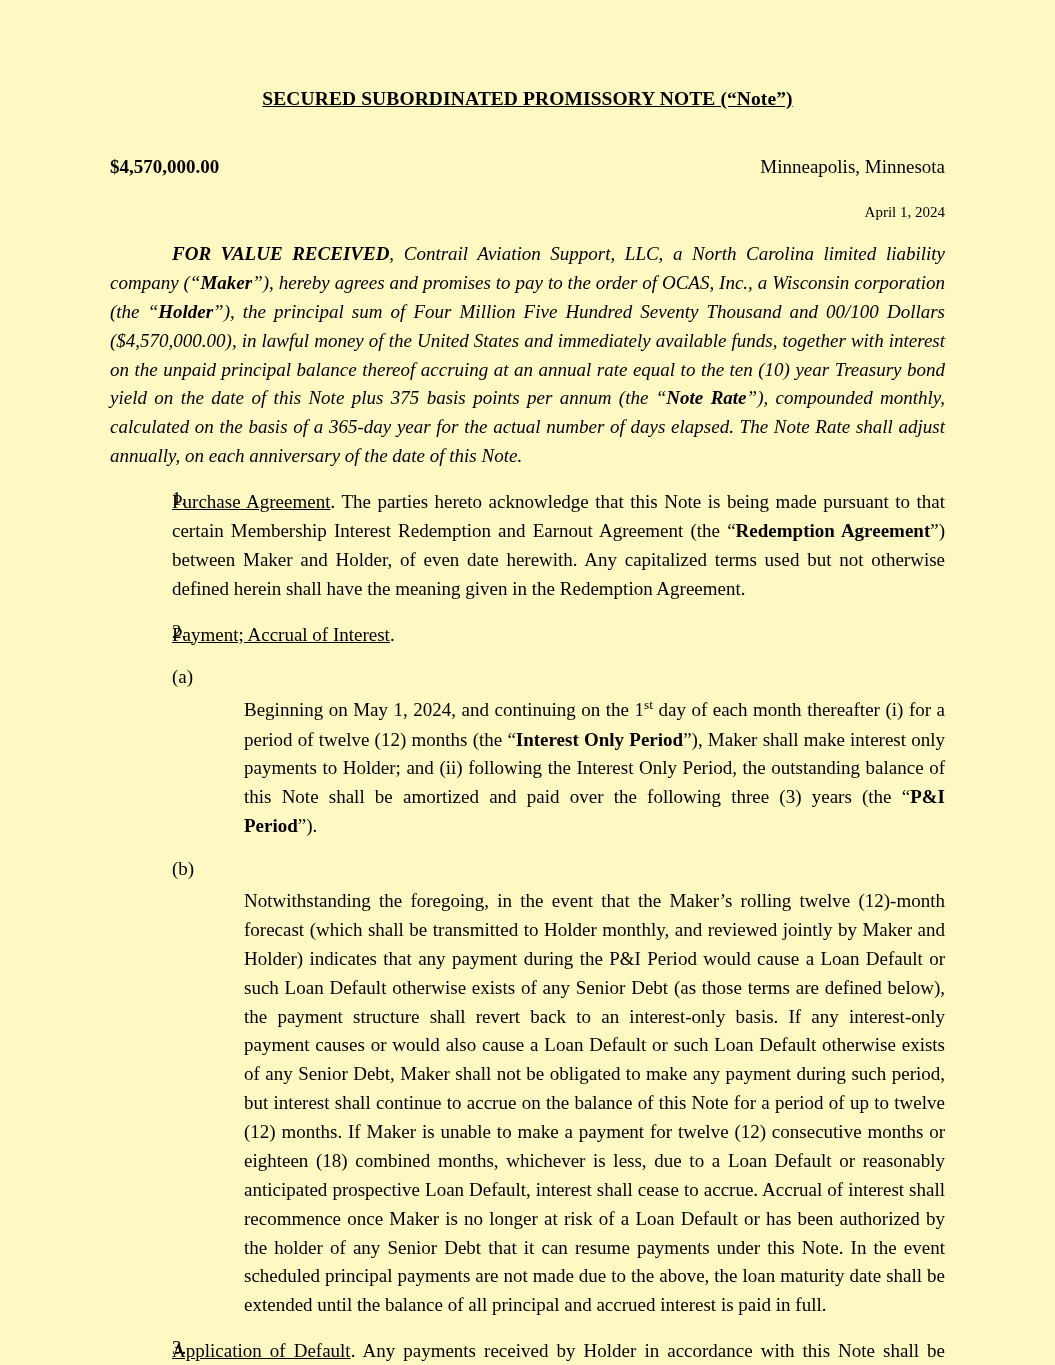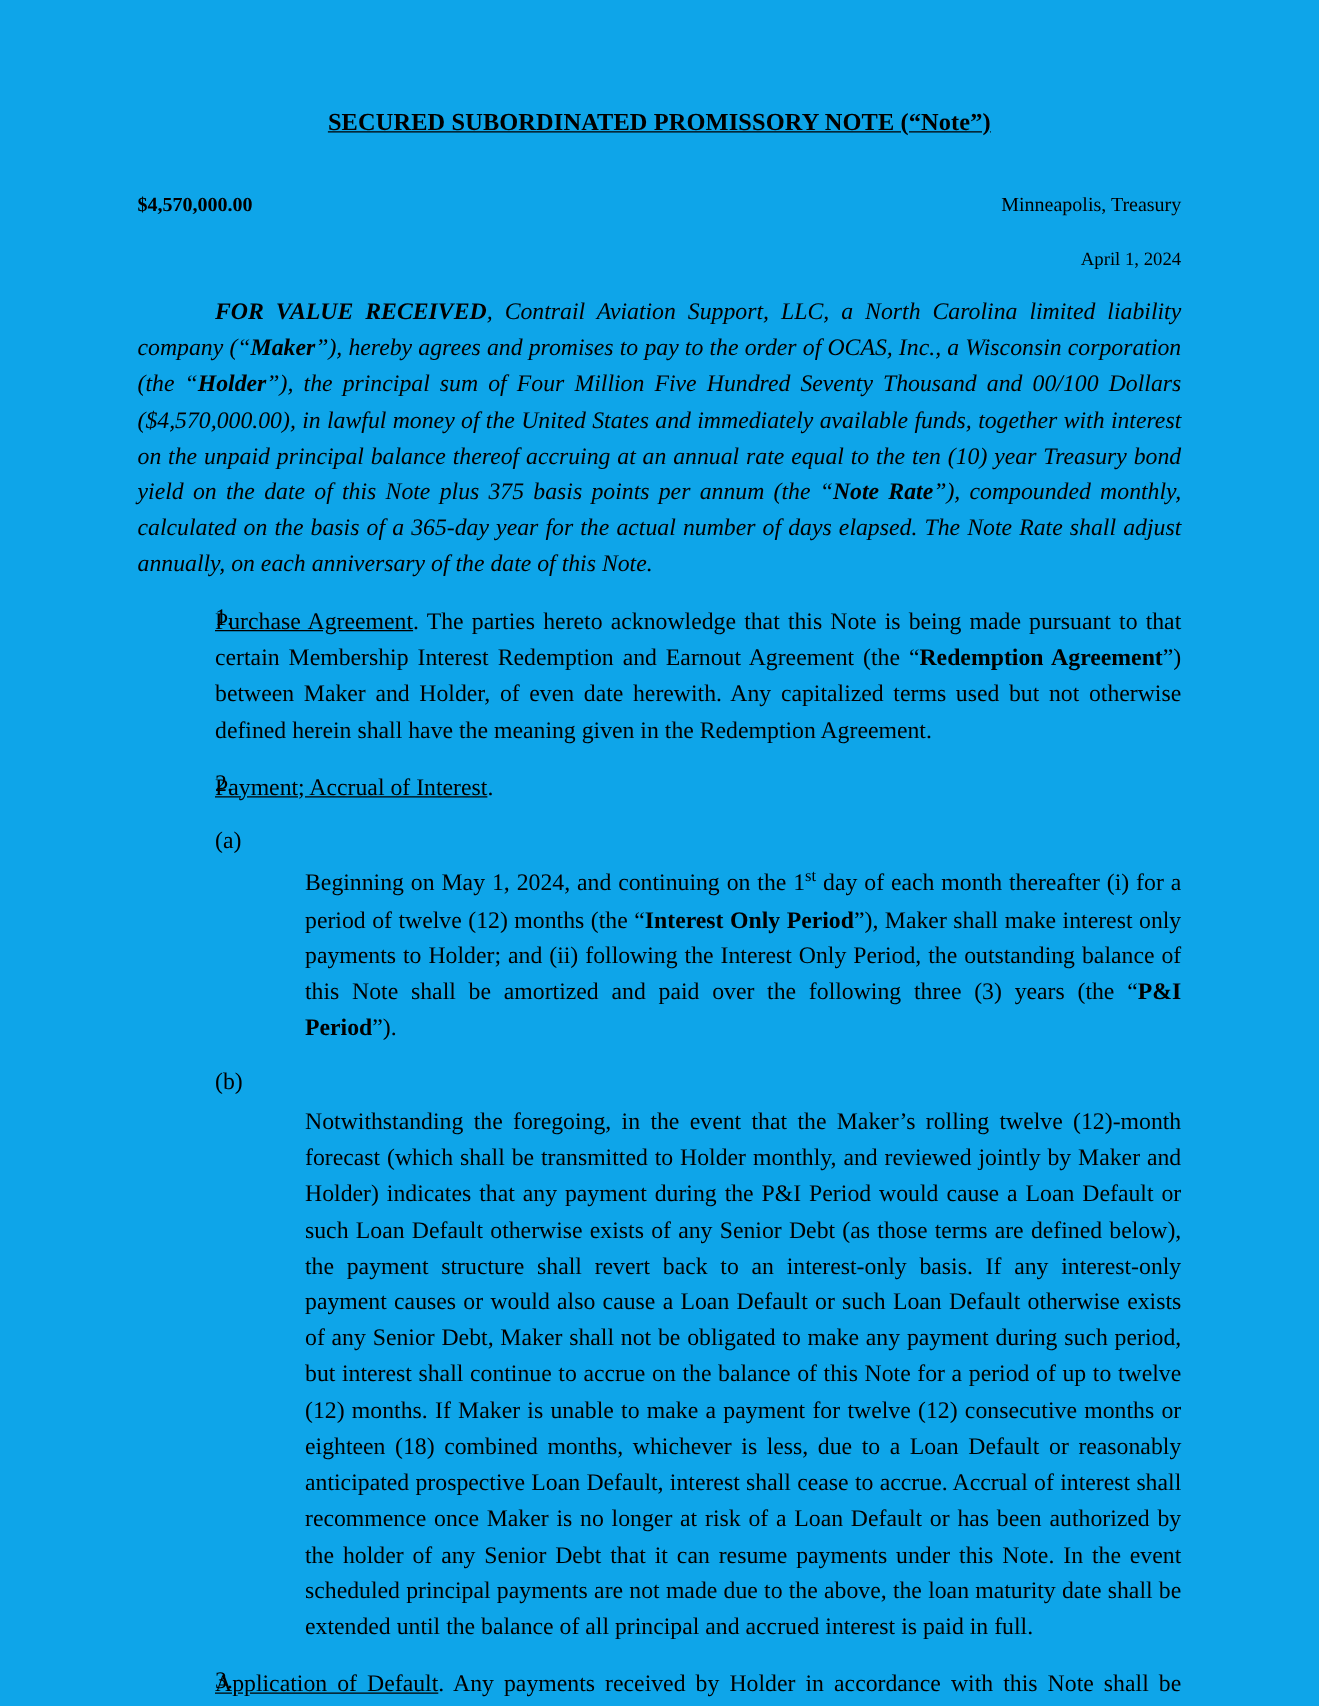--- a/index.html
+++ b/index.html
@@ -10,35 +10,35 @@
   body {
     font-family: "Liberation Serif", serif;
     color: #000000;
   }
   .page {
     width: 1055px;
     height: 1365px;
     box-sizing: border-box;
     padding: 88px 110px 40px 110px;
     position: relative;
-    background: #0ea5e9;
+    background: #fef9c3;
   }
   .doc-title {
     text-align: center;
     font-weight: bold;
     font-size: 19.5px;
     text-decoration: underline;
     letter-spacing: 0.1px;
     margin-bottom: 46px;
   }
   .header-row {
     display: flex;
     justify-content: space-between;
     align-items: baseline;
-    font-size: 16px;
+    font-size: 19px;
     margin-bottom: 26px;
   }
   .amount {
     font-weight: bold;
   }
   .place {
     font-weight: normal;
   }
   .date-line {
     text-align: right;
@@ -98,21 +98,21 @@
 </style>
 </head>
 <body>
 
 <div class="page">
 
   <div class="doc-title">SECURED SUBORDINATED PROMISSORY NOTE (“Note”)</div>
 
   <div class="header-row">
     <span class="amount">$4,570,000.00</span>
-    <span class="place">Minneapolis, Treasury</span>
+    <span class="place">Minneapolis, Minnesota</span>
   </div>
 
   <div class="date-line">April 1, 2024</div>
 
   <p class="body indent-first"><span class="lead">FOR VALUE RECEIVED</span><span>, Contrail Aviation Support, LLC, a North Carolina limited liability company (“</span><b>Maker</b><span>”), hereby agrees and promises to pay to the order of OCAS, Inc., a Wisconsin corporation (the “</span><b>Holder</b><span>”), the principal sum of Four Million Five Hundred Seventy Thousand and 00/100 Dollars ($4,570,000.00), in lawful money of the United States and immediately available funds, together with interest on the unpaid principal balance thereof accruing at an annual rate equal to the ten (10) year Treasury bond yield on the date of this Note plus 375 basis points per annum (the “</span><b>Note Rate</b><span>”), compounded monthly, calculated on the basis of a 365-day year for the actual number of days elapsed. The Note Rate shall adjust annually, on each anniversary of the date of this Note.</span></p>
 
   <div class="numbered">
     <div class="num">1.</div>
     <div class="txt"><span class="u">Purchase Agreement</span><span>. The parties hereto acknowledge that this Note is being made pursuant to that certain Membership Interest Redemption and Earnout Agreement (the “</span><b>Redemption Agreement</b><span>”) between Maker and Holder, of even date herewith. Any capitalized terms used but not otherwise defined herein shall have the meaning given in the Redemption Agreement.</span></div>
   </div>

